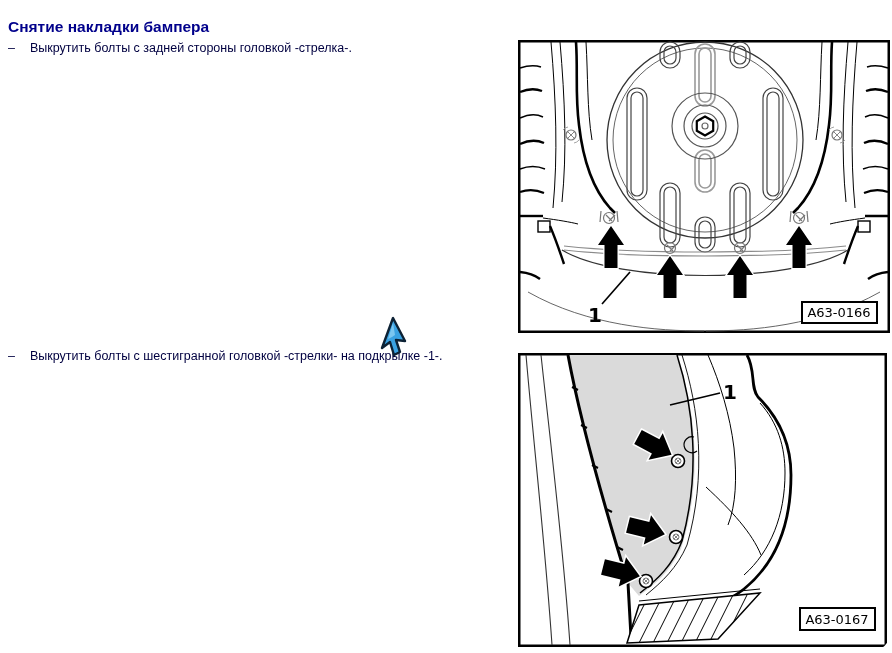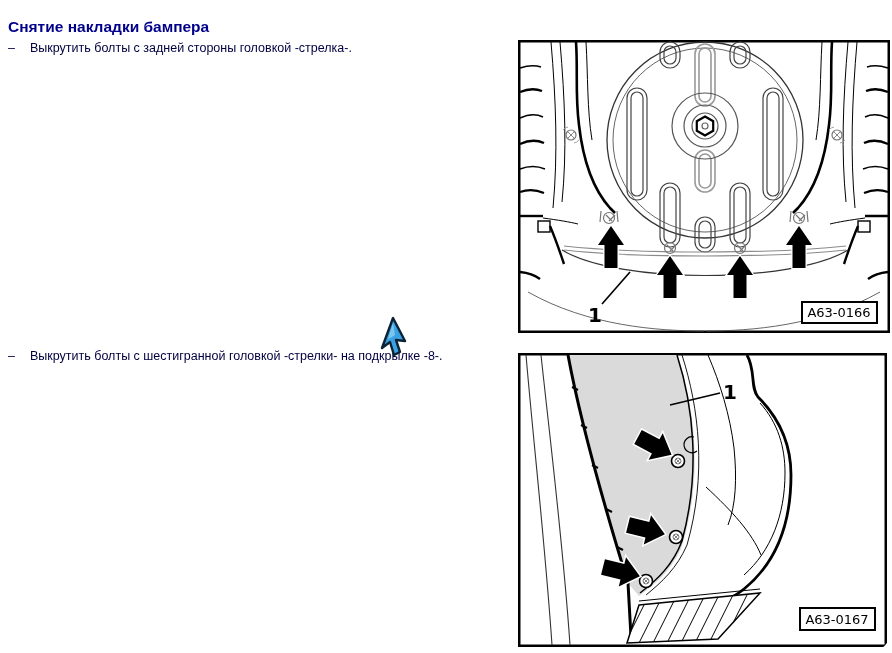--- a/index.html
+++ b/index.html
@@ -25,21 +25,21 @@
 
   <h1 class="doc-title">Снятие накладки бампера</h1>
 
   <div class="step" id="step-1">
     <span class="marker">–</span>
     <span class="text">Выкрутить болты с задней стороны головкой -стрелка-.</span>
   </div>
 
   <div class="step" id="step-2">
     <span class="marker">–</span>
-    <span class="text">Выкрутить болты с шестигранной головкой -стрелки- на подкрылке -8-.</span>
+    <span class="text">Выкрутить болты с шестигранной головкой -стрелки- на подкрылке -1-.</span>
   </div>
 
   <div class="figure" id="figure-1">
     <svg width="372" height="293" viewBox="0 0 372 293">
       <rect x="1.25" y="1.25" width="369.5" height="290.5" fill="#fff" stroke="#000" stroke-width="2.5"></rect>
 
       <g fill="none">
         <circle cx="187" cy="100" r="98" stroke="#333" stroke-width="1.3"></circle>
         <circle cx="187" cy="100" r="92" stroke="#555" stroke-width="0.9"></circle>
 

